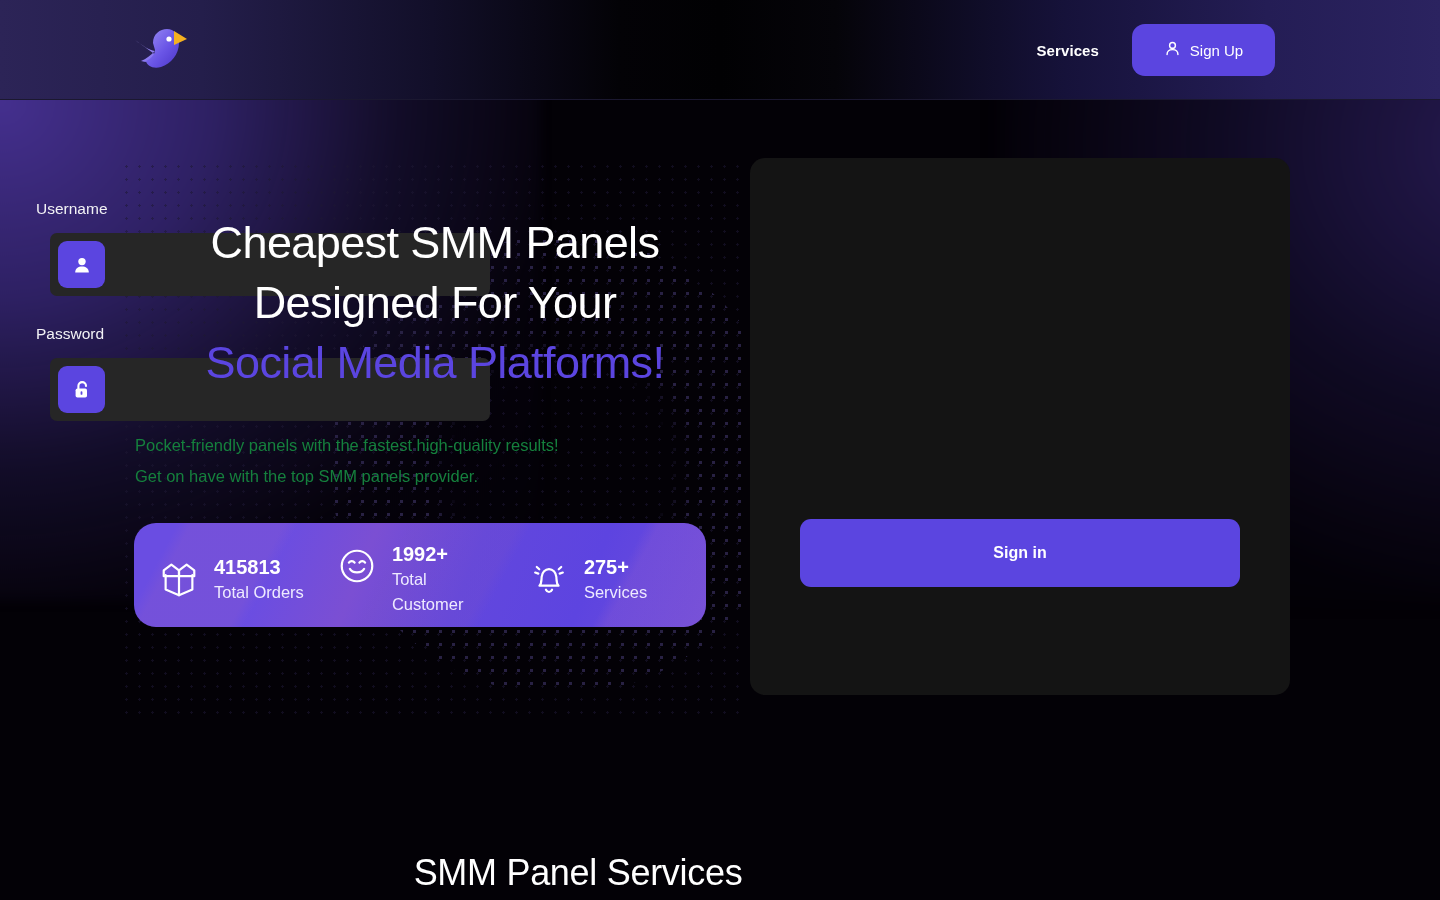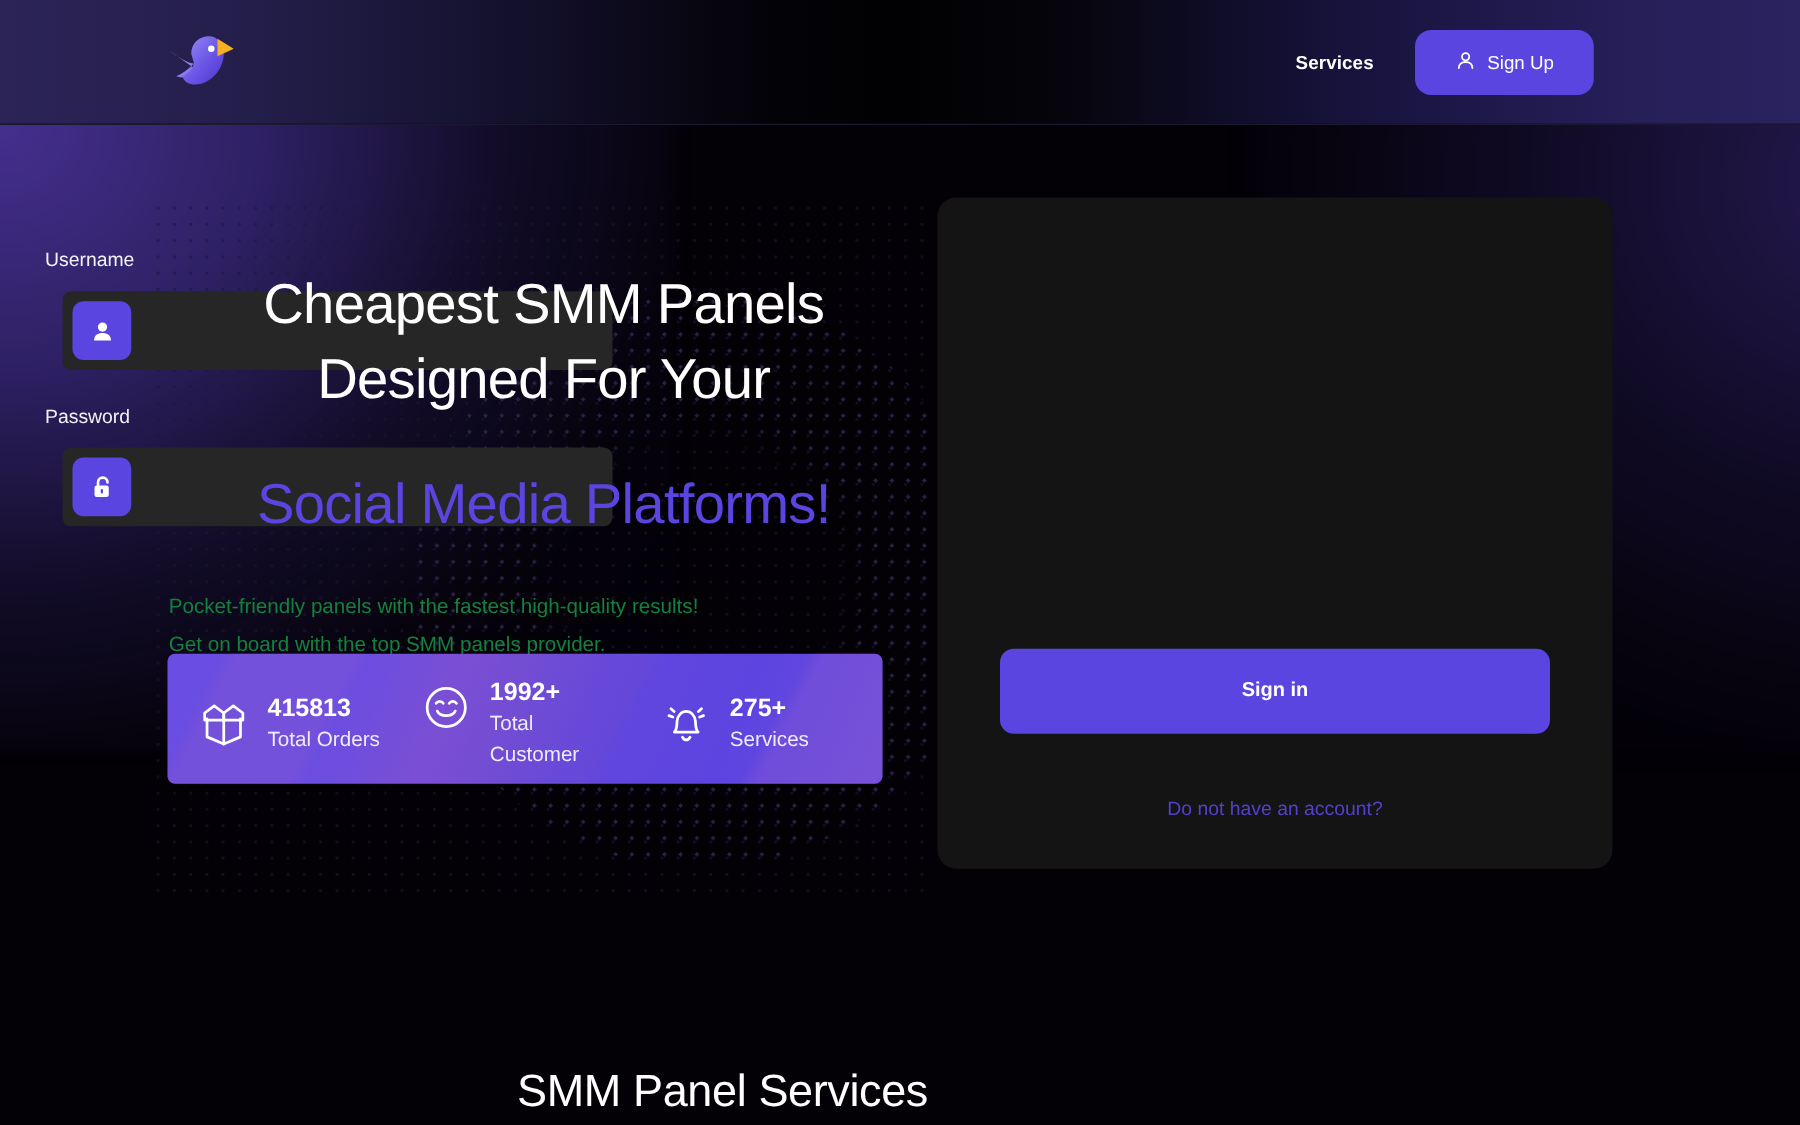--- a/index.html
+++ b/index.html
@@ -168,38 +168,38 @@
   }
 
   .headline {
     font-size: 45px;
     line-height: 60px;
     font-weight: 400;
     color: #ffffff;
     letter-spacing: -0.6px;
     text-align: center;
   }
-  .headline .accent { color: #5b45e0; display: block; margin-top: 40px; }
+  .headline .accent { color: #5b45e0; display: block; }
 
   .subcopy {
     margin-top: 37px;
     font-size: 16.5px;
     line-height: 31px;
     color: #15803d;
     font-weight: 400;
   }
 
   
   .stats {
     position: absolute;
     left: 134px;
     top: 523px;
     width: 572px;
     height: 104px;
-    border-radius: 6px;
+    border-radius: 22px;
     background: linear-gradient(112deg, #6a4de2 0%, #6a4de2 24%, #7b4fd3 40%, #6247dd 58%, #5d44e0 78%, #6e4ddb 100%);
     overflow: hidden;
     display: flex;
     align-items: center;
     z-index: 6;
   }
 
   .stats::before {
     content: "";
     position: absolute;
@@ -443,21 +443,21 @@
   </div>
 
   <div class="hero-copy">
     <h1 class="headline">
       <span>Cheapest SMM Panels</span><br>
       <span>Designed For Your</span>
       <span class="accent">Social Media Platforms!</span>
     </h1>
     <p class="subcopy">
       <span>Pocket-friendly panels with the fastest high-quality results!</span><br>
-      <span>Get on board with the top SMM panels provider.</span>
+      <span>Get on have with the top SMM panels provider.</span>
     </p>
   </div>
 
   <div class="stats">
 
     <div class="stat s1">
       <span class="stat-icon">
         <svg viewBox="0 0 44 44" width="42" height="42" fill="none" stroke="#ffffff" stroke-width="2.3" stroke-linecap="round" stroke-linejoin="round">
           <path d="M6 13 L14 7 L22 13 L22 19 L6 19 Z"></path>
           <path d="M22 13 L30 7 L38 13 L38 19 L22 19 Z"></path>
@@ -525,19 +525,18 @@
         <rect x="4.6" y="9.4" width="11.4" height="9.2" rx="1.8" fill="#ffffff"></rect>
         <rect x="9.6" y="12.2" width="1.8" height="3.6" rx="0.9" fill="#5b45e0"></rect>
       </svg>
     </span>
     <input class="input-field" type="password" placeholder="" style="">
   </div>
 
 
   <button class="signin-btn">Sign in</button>
 
-  <a class="no-account" href="#">Do not have an account?</a>
 
   <section class="services-section">
     <h2 class="services-heading">SMM Panel Services</h2>
   </section>
 
 </div>
 
 </body></html>

